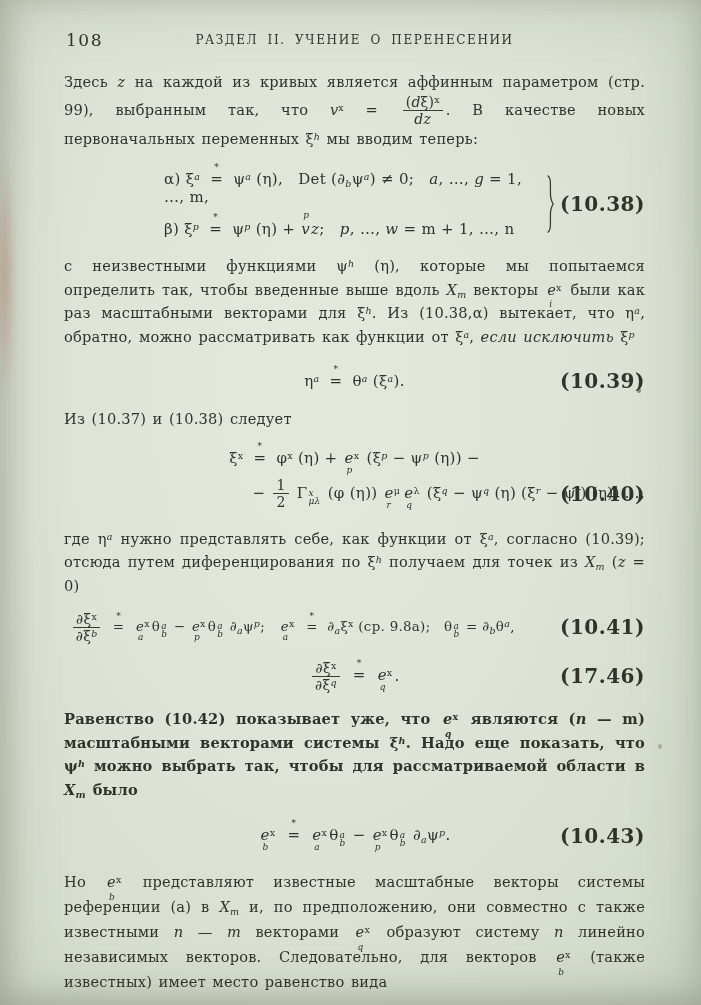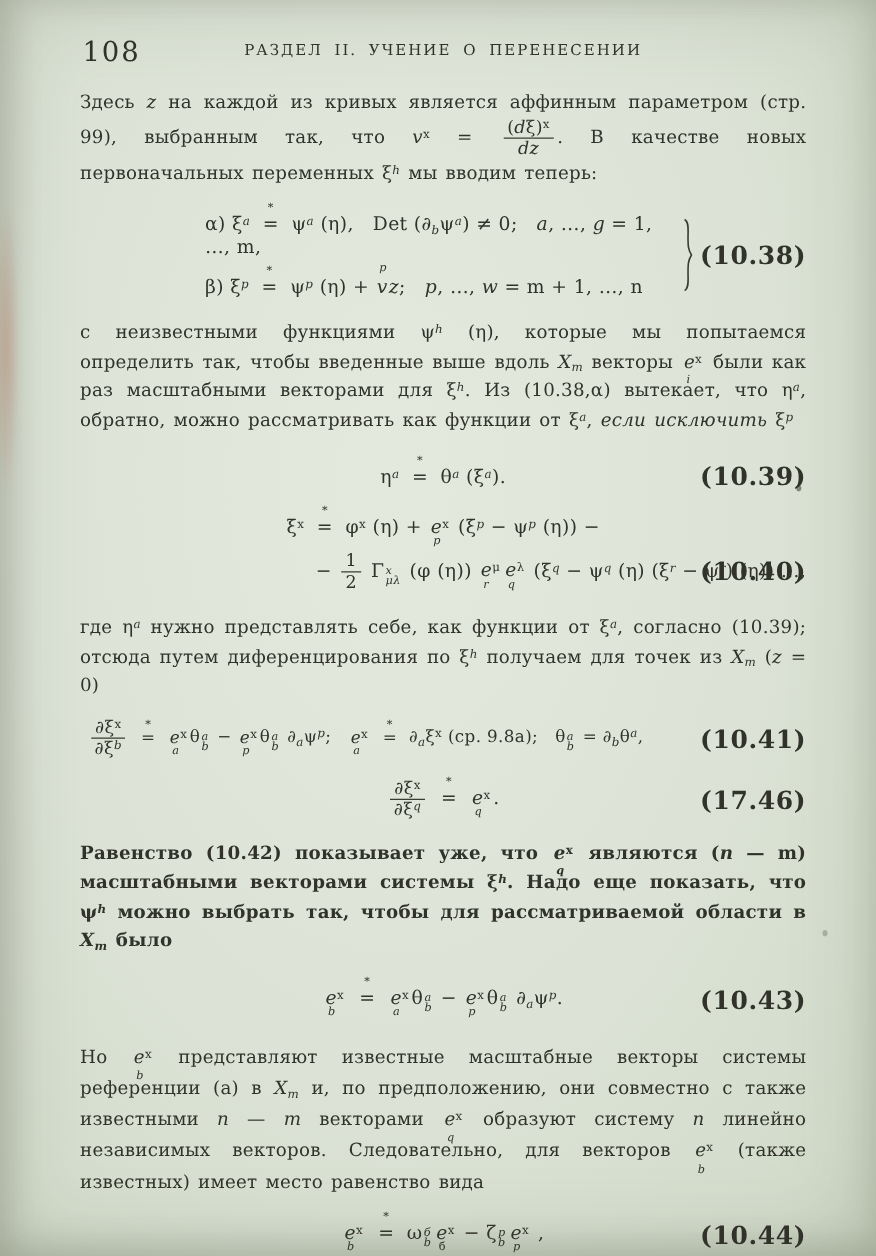--- a/index.html
+++ b/index.html
@@ -6,21 +6,21 @@
   .page{position:relative;width:701px;height:1005px;overflow:hidden;
     font-family:"DejaVu Serif","Liberation Serif",serif;color:#31332b;
     background:#dce3d6;
     background-image:radial-gradient(ellipse at 45% 38%, #e4e9dd 0%, #dce3d6 55%, #d3dbcb 88%, #ccd4c3 100%);
     box-shadow:inset 0 0 70px rgba(90,100,78,.22), inset 0 -10px 26px rgba(82,92,70,.18), inset 14px 0 22px rgba(120,110,95,.12);}
   .smudge{position:absolute;left:-6px;top:158px;width:22px;height:240px;border-radius:50%;
     background:radial-gradient(closest-side,rgba(188,142,122,.55),rgba(188,142,122,0));filter:blur(2px);}
   .speck{position:absolute;width:4px;height:5px;border-radius:50%;background:rgba(60,62,50,.55);}
   .content{position:absolute;left:64px;right:56px;top:0;}
   .header{position:relative;height:22px;margin-top:30px;}
-  .pagenum{position:absolute;left:2px;top:0;font-size:22px;letter-spacing:1.5px;}
+  .pagenum{position:absolute;left:2px;top:0;font-size:17px;letter-spacing:1.5px;}
   .rtitle{position:absolute;left:0;right:0;top:3px;text-align:center;font-size:12px;letter-spacing:1.6px;word-spacing:4px;}
   p.para{margin:0;text-align:justify;font-size:14.6px;line-height:23.5px;letter-spacing:.2px;word-spacing:1.6px;}
   sup{font-size:9.5px;line-height:0;vertical-align:4px;}
   sub{font-size:9.5px;line-height:0;vertical-align:-3px;}
   
   .se{position:relative;display:inline-block;margin:0 5px;}
   .se .s{position:absolute;top:-7px;left:50%;transform:translateX(-50%);font-size:9px;line-height:9px;}
   
   .us{position:relative;display:inline-block;margin:0 2px;}
   .us .b{position:absolute;bottom:-8px;left:2px;font-size:9px;line-height:9px;}
@@ -74,20 +74,21 @@
       </div>
     </div>
 
     <p class="para" style="margin-top:16px;">с неизвестными функциями ψ<sup><i>h</i></sup> (η), которые мы попытаемся определить так, чтобы введенные выше вдоль <i>X<sub>m</sub></i> векторы <span class="us"><i>e</i><sup>x</sup><span class="b"><i>i</i></span></span> были как раз масштабными векторами для ξ<sup><i>h</i></sup>. Из (10.38,α) вытекает, что η<sup><i>a</i></sup>, обратно, можно рассматривать как функции от ξ<sup><i>a</i></sup>, <i>если исключить</i> ξ<sup><i>p</i></sup></p>
 
     <div class="eq eq-center" style="margin-top:20px;height:26px;">
       <span class="f">η<sup><i>a</i></sup> <span class="se">=<span class="s">*</span></span> θ<sup><i>a</i></sup> (ξ<sup><i>a</i></sup>).</span>
       <span class="num">(10.39)</span>
     </div>
 
+    <p class="para" style="margin-top:13px;">Из (10.37) и (10.38) следует</p>
 
     <div class="eq eq40" style="margin-top:12px;">
       <div class="l" style="height:30px;align-items:center;">
         <span class="f">ξ<sup>x</sup> <span class="se">=<span class="s">*</span></span> φ<sup>x</sup> (η) + <span class="us"><i>e</i><sup>x</sup><span class="b"><i>p</i></span></span> (ξ<sup><i>p</i></sup> − ψ<sup><i>p</i></sup> (η)) −</span>
       </div>
       <div class="l" style="position:relative;height:42px;align-items:center;justify-content:flex-end;">
         <span class="f">− <span class="fr"><span class="n">1</span><span class="d">2</span></span> Γ<span class="ss"><span>x</span><span>μλ</span></span> (φ (η)) <span class="us"><i>e</i><sup>μ</sup><span class="b"><i>r</i></span></span><span class="us"><i>e</i><sup>λ</sup><span class="b"><i>q</i></span></span> (ξ<sup><i>q</i></sup> − ψ<sup><i>q</i></sup> (η) (ξ<sup><i>r</i></sup> − ψ<sup><i>r</i></sup>) (η)) …,</span>
         <span class="num">(10.40)</span>
       </div>
     </div>

